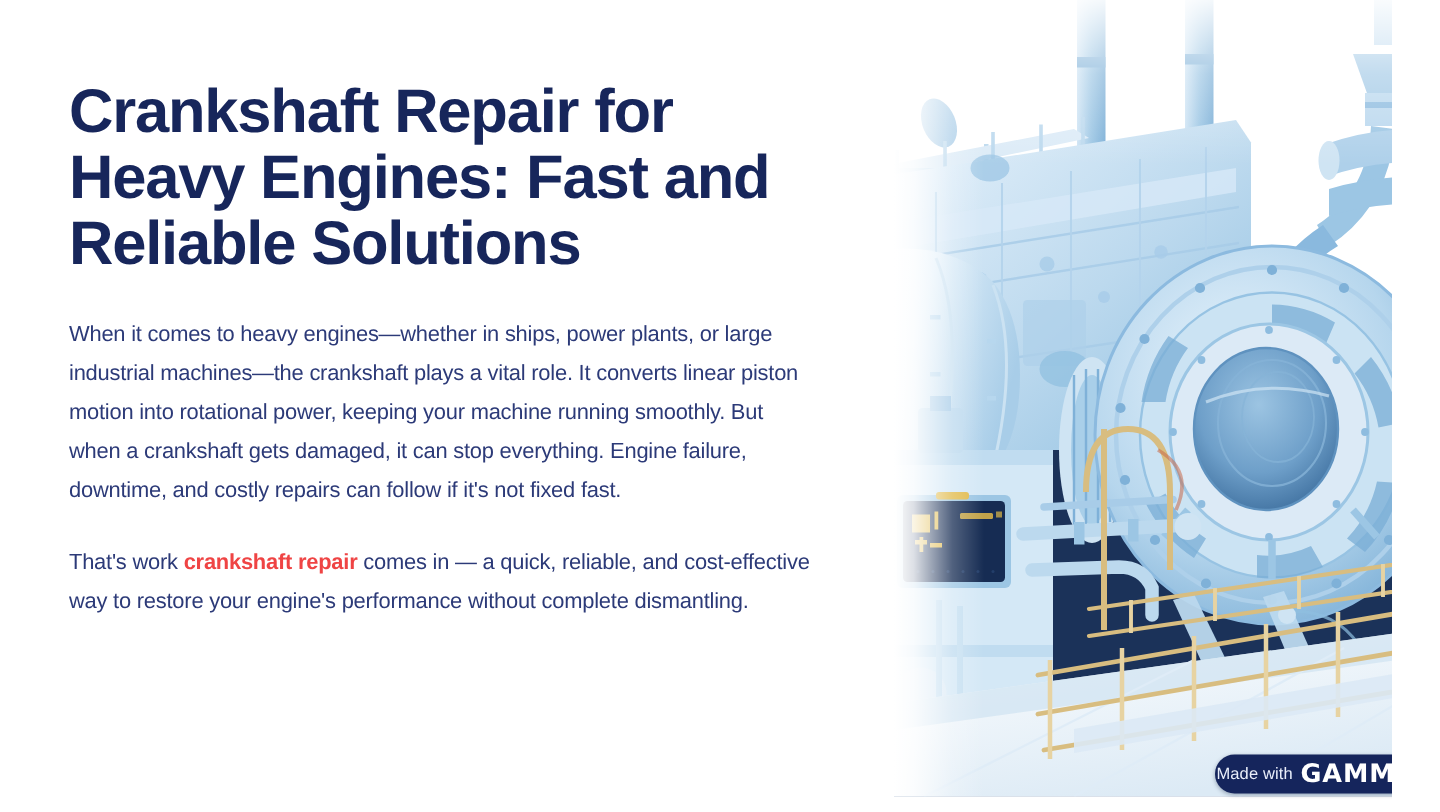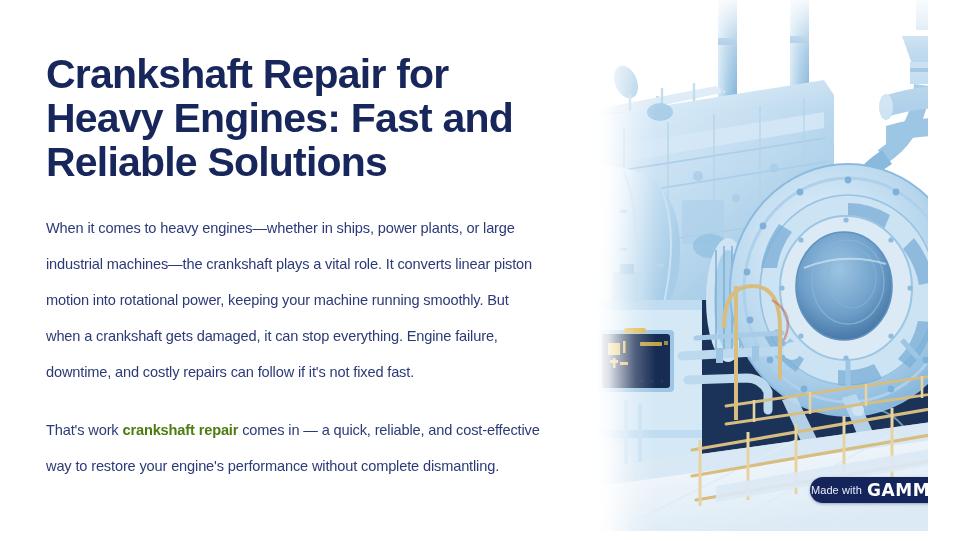--- a/index.html
+++ b/index.html
@@ -31,27 +31,27 @@
     font-weight:bold;
     letter-spacing:-0.8px;
     color:#17265b;
     margin-bottom:26px;
   }
 
   .body-copy { width:498px; }
 
   .para {
     font-size:14.6px;
-    line-height:36px;
+    line-height:26px;
     color:#2c3a78;
     letter-spacing:-0.15px;
     margin-bottom:22px;
   }
   .para:last-child { margin-bottom:0; }
-  .para b { font-weight:bold; color:#4d7c0f; }
+  .para b { font-weight:bold; color:#ef4444; }
 
   
   .photo {
     position:absolute;
     left:596px; top:0;
     width:364px; height:531px;
     overflow:hidden;
     background:#eaf3fb;
   }
   .photo svg { display:block; width:364px; height:531px; }
@@ -66,21 +66,21 @@
   .photo-fade-top {
     position:absolute; left:0; top:0;
     width:364px; height:110px;
     background:linear-gradient(to bottom, rgba(255,255,255,0.92) 0%, rgba(255,255,255,0.35) 45%, rgba(255,255,255,0) 100%);
     pointer-events:none;
   }
 
   
   .gamma-badge {
     position:absolute;
-    left:810px; top:477px;
+    left:810px; top:503px;
     width:135px; height:26px;
     border-radius:13px;
     background:#15255c;
     display:flex;
     align-items:center;
     justify-content:center;
     gap:5px;
     box-shadow:0 1px 3px rgba(10,25,60,0.35);
   }
   .gamma-badge .made {

